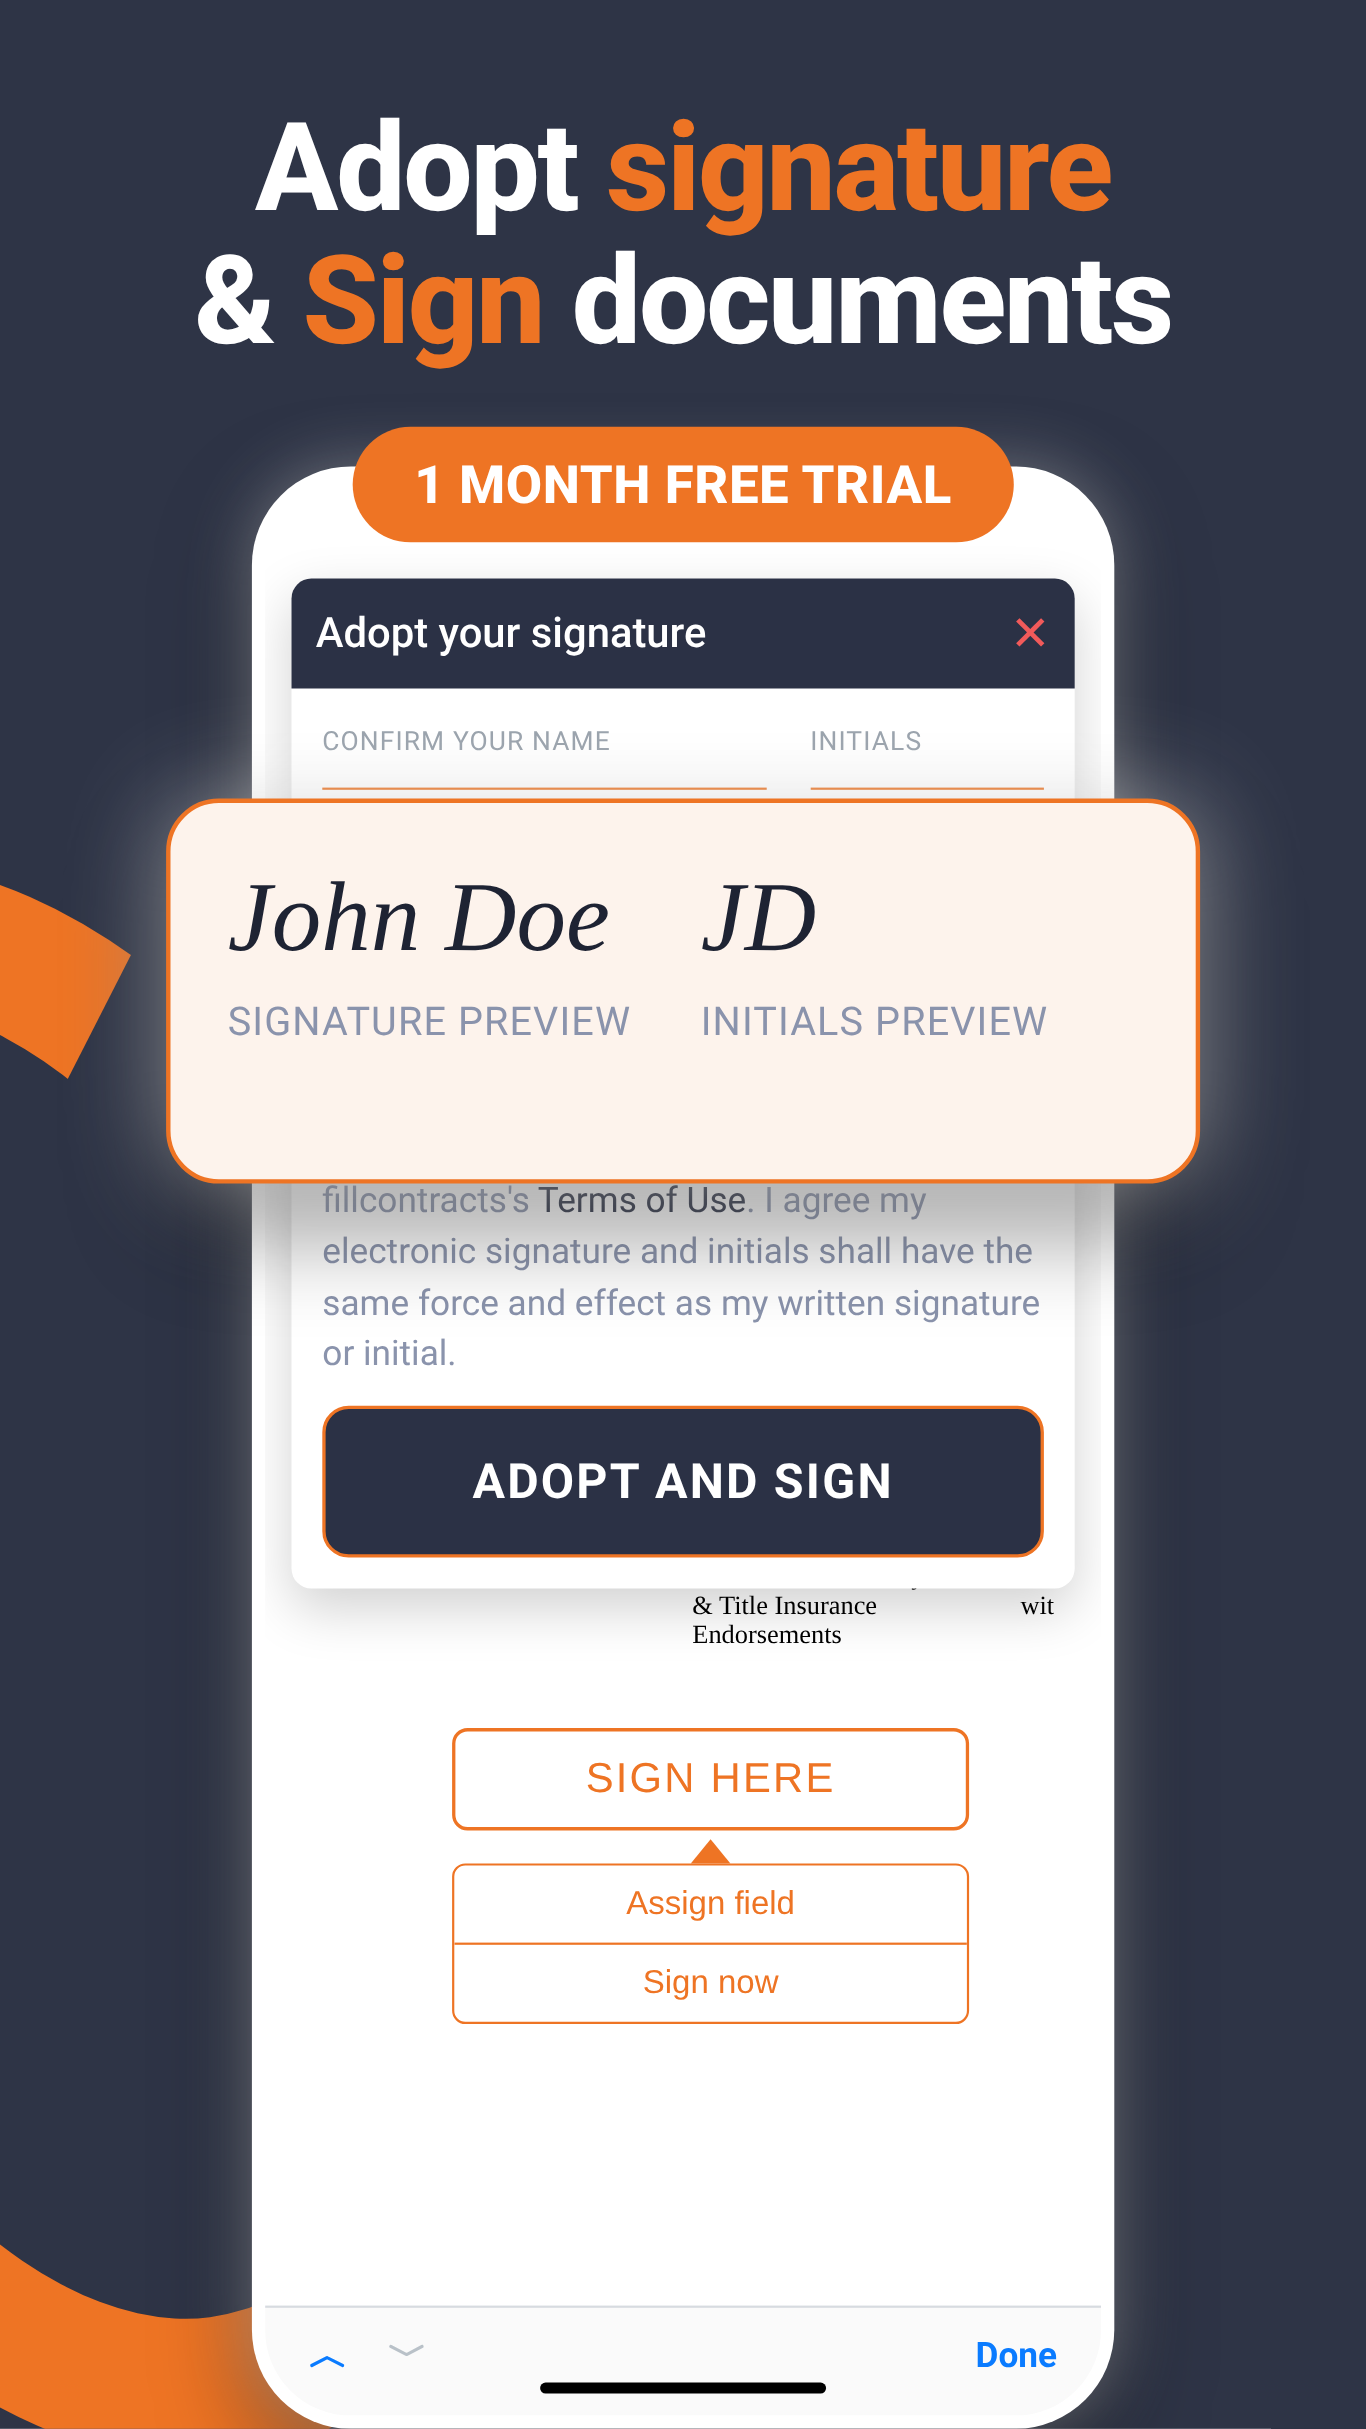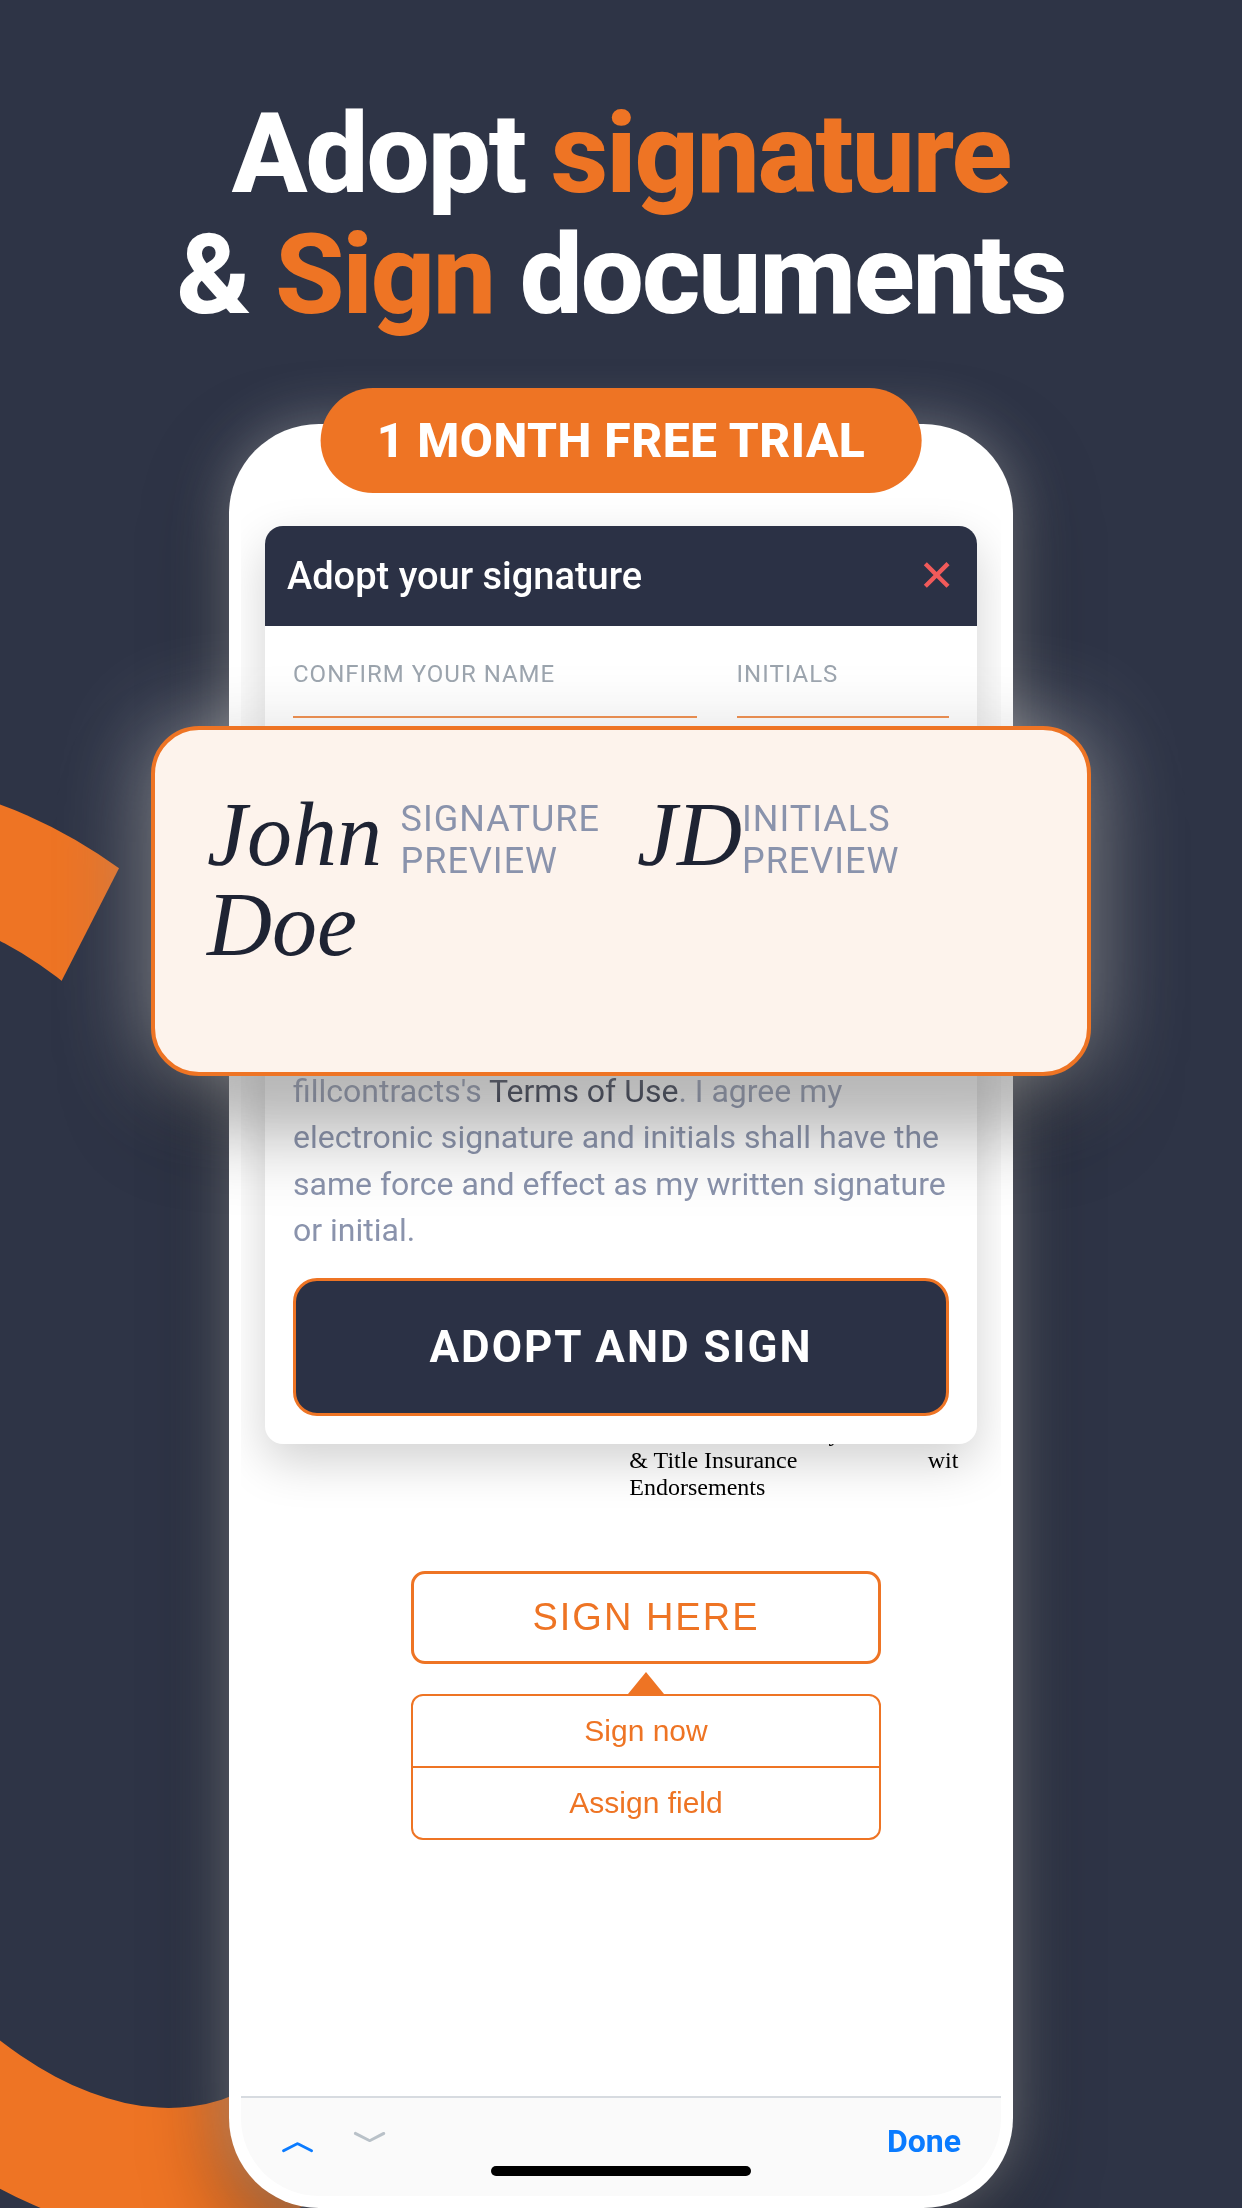--- a/index.html
+++ b/index.html
@@ -232,21 +232,21 @@
     width: 940px;
     height: 350px;
     background: #fdf3ec;
     border: 4px solid #ee7424;
     border-radius: 48px;
     box-shadow: 0 0 90px rgba(255,255,255,0.5), 0 40px 90px rgba(0,0,0,0.45);
     z-index: 10;
     display: flex;
     padding: 40px 52px 28px 52px;
   }
-  .callout-col { flex: 1; display: flex; flex-direction: row; justify-content: flex-start; }
+  .callout-col { flex: 1; display: flex; flex-direction: column; justify-content: flex-start; }
   .sig-script {
     font-family: "Brush Script MT", "Snell Roundhand", cursive;
     font-size: 90px;
     color: #1e2333;
     font-style: italic;
     line-height: 1;
     padding-top: 20px;
   }
   .sig-label {
     color: #8a93ac;
@@ -302,22 +302,22 @@
 &amp; Title Insurance Endorsements</div>
         <div class="col r" style="white-space:pre-line;">Rat
 wit</div>
       </div>
 
       <div class="sign-here">
         <span>SIGN HERE</span>
       </div>
       <div class="caret-up"></div>
       <div class="dropdown">
+        <div class="dropdown-item">Assign field</div>
         <div class="dropdown-item">Sign now</div>
-        <div class="dropdown-item">Assign field</div>
       </div>
     </div>
 
     <div class="bottom-bar">
       <div class="nav-arrows">
         <span class="arrow up">︿</span>
         <span class="arrow down">﹀</span>
       </div>
       <span class="done-btn">Done</span>
       <div class="home-indicator"></div>

